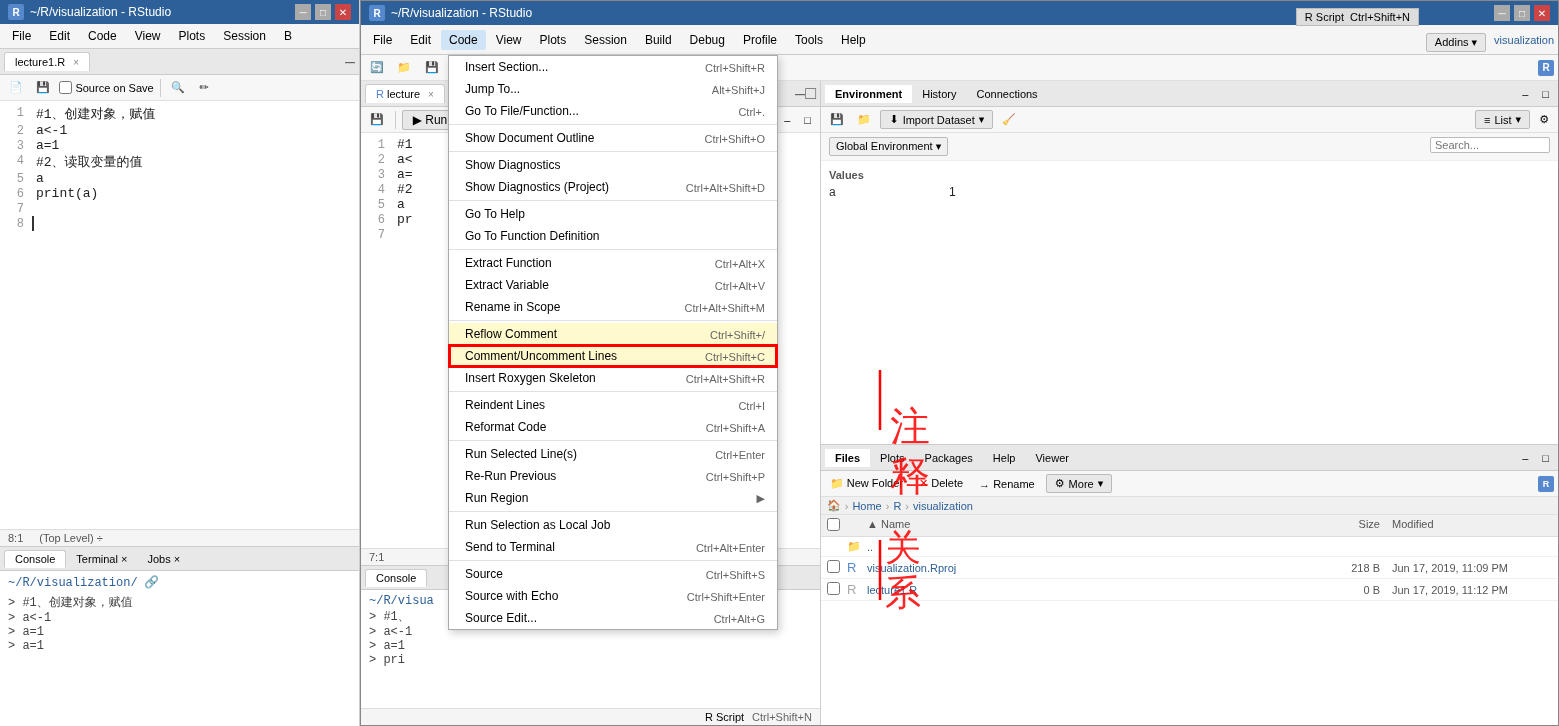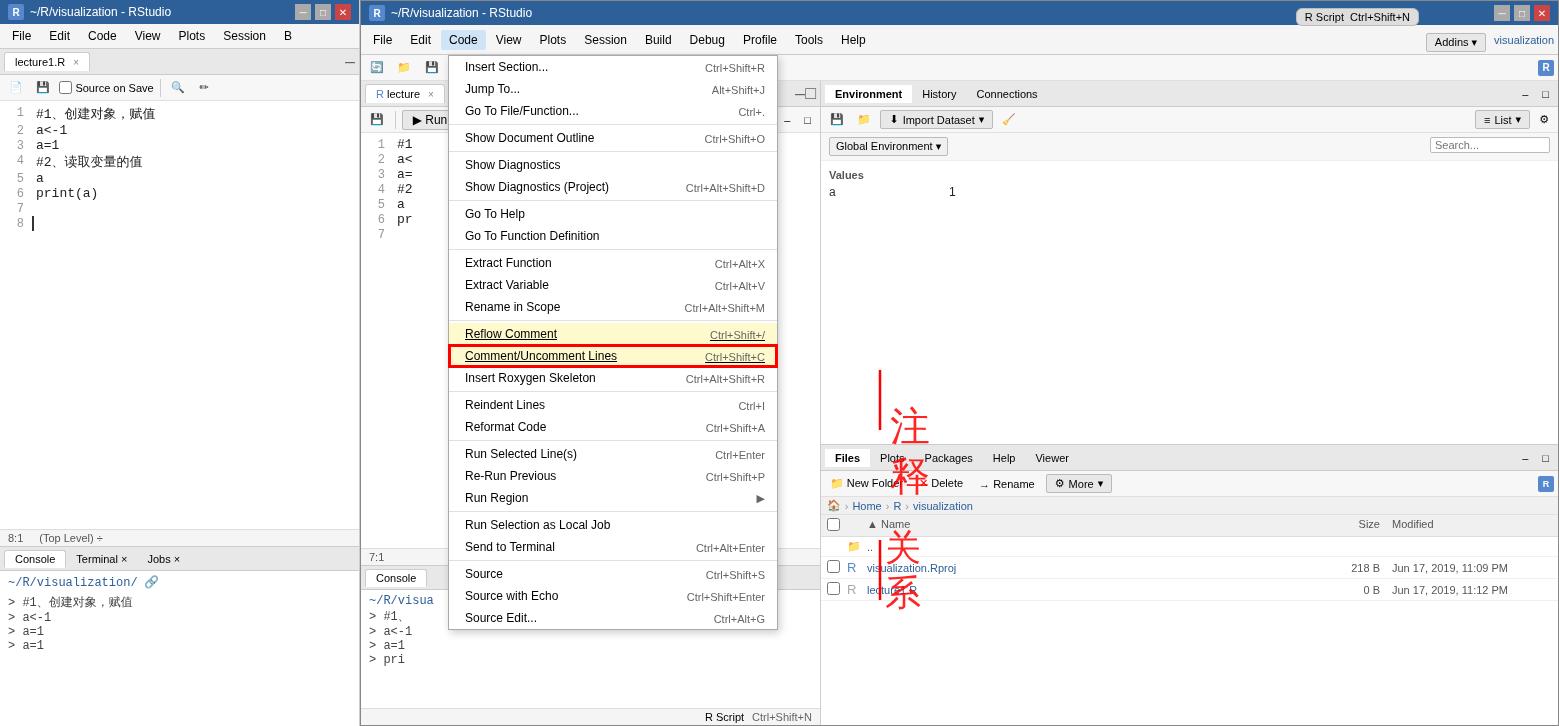--- a/index.html
+++ b/index.html
@@ -193,21 +193,21 @@
     }
     .dd-item {
       display: flex;
       justify-content: space-between;
       align-items: flex-end;
       padding: 4px 12px 4px 16px;
       font-size: 12px;
       cursor: pointer;
       min-height: 22px;
     }
-    .dd-item.highlighted { background: #fffacd; text-decoration: underline; }
+    .dd-item.highlighted { background: #fffacd; }
     .dd-sep { height: 1px; background: #e0e0e0; margin: 2px 0; }
     .dd-shortcut { color: #666; font-size: 11px; }
     .dd-label { flex: 1; }
     .dd-arrow { color: #666; font-size: 11px; }
 
     
     .rstudio-popup {
       position: fixed;
       top: 0; left: 360px;
       width: 1199px;
@@ -957,14 +957,14 @@
     <text x="90" y="80" fill="red" font-size="40" font-family="serif" style="opacity:0.85;">注</text>
     <text x="90" y="130" fill="red" font-size="40" font-family="serif" style="opacity:0.85;">释</text>
 
     <line x1="80" y1="180" x2="80" y2="240" stroke="red" stroke-width="2.5"></line>
     <text x="85" y="200" fill="red" font-size="36" font-family="serif" style="opacity:0.85;">关</text>
     <text x="85" y="245" fill="red" font-size="36" font-family="serif" style="opacity:0.85;">系</text>
   </svg>
 </div>
 
 <div style="position:fixed; top:8px; right:140px; display:flex; align-items:center; gap:4px; z-index:500;">
-  <span style="font-size:11px; background:#ddd; padding:2px 8px; border:1px solid #bbb; border-radius:6px; cursor:pointer;">R Script&nbsp;&nbsp;Ctrl+Shift+N</span>
+  <span style="font-size:11px; background:#ddd; padding:2px 8px; border:1px solid #bbb; border-radius:0; cursor:pointer;">R Script&nbsp;&nbsp;Ctrl+Shift+N</span>
 </div>
 
 </body></html>

